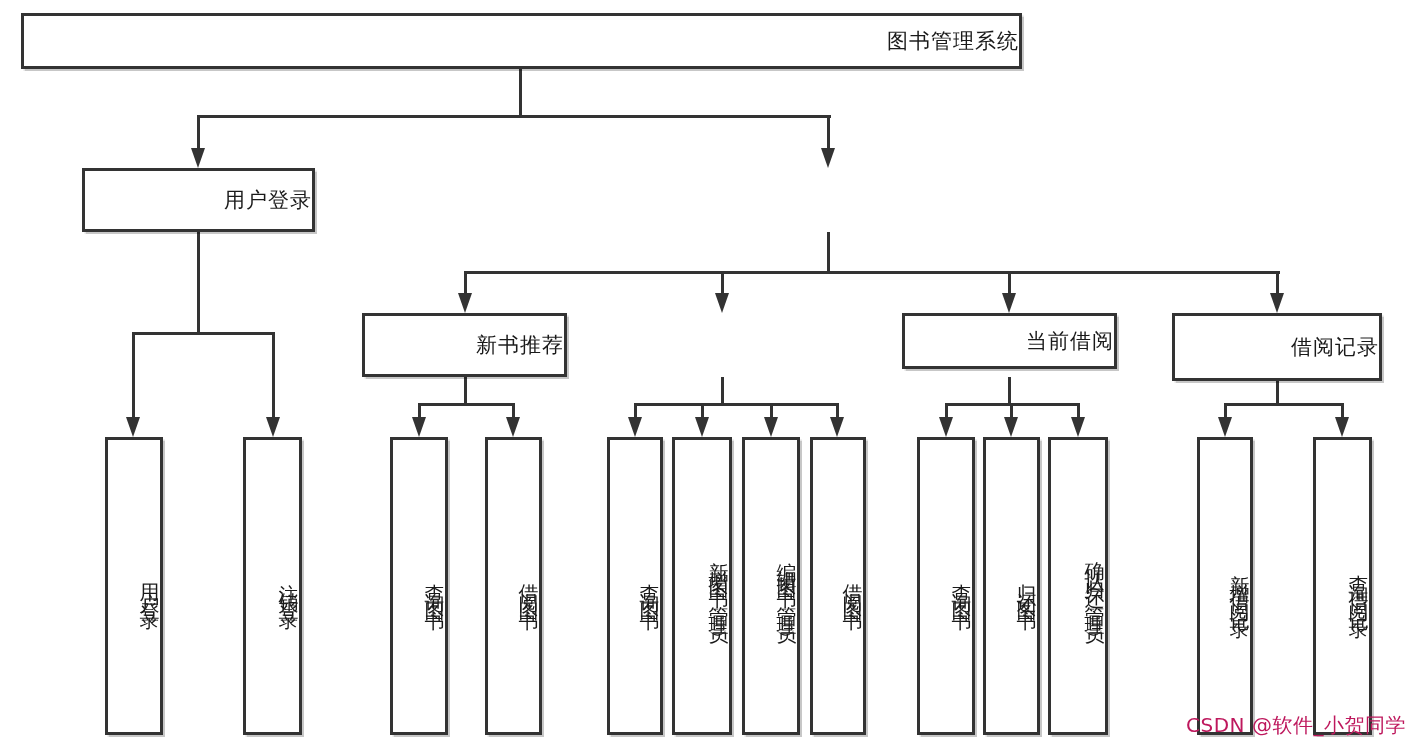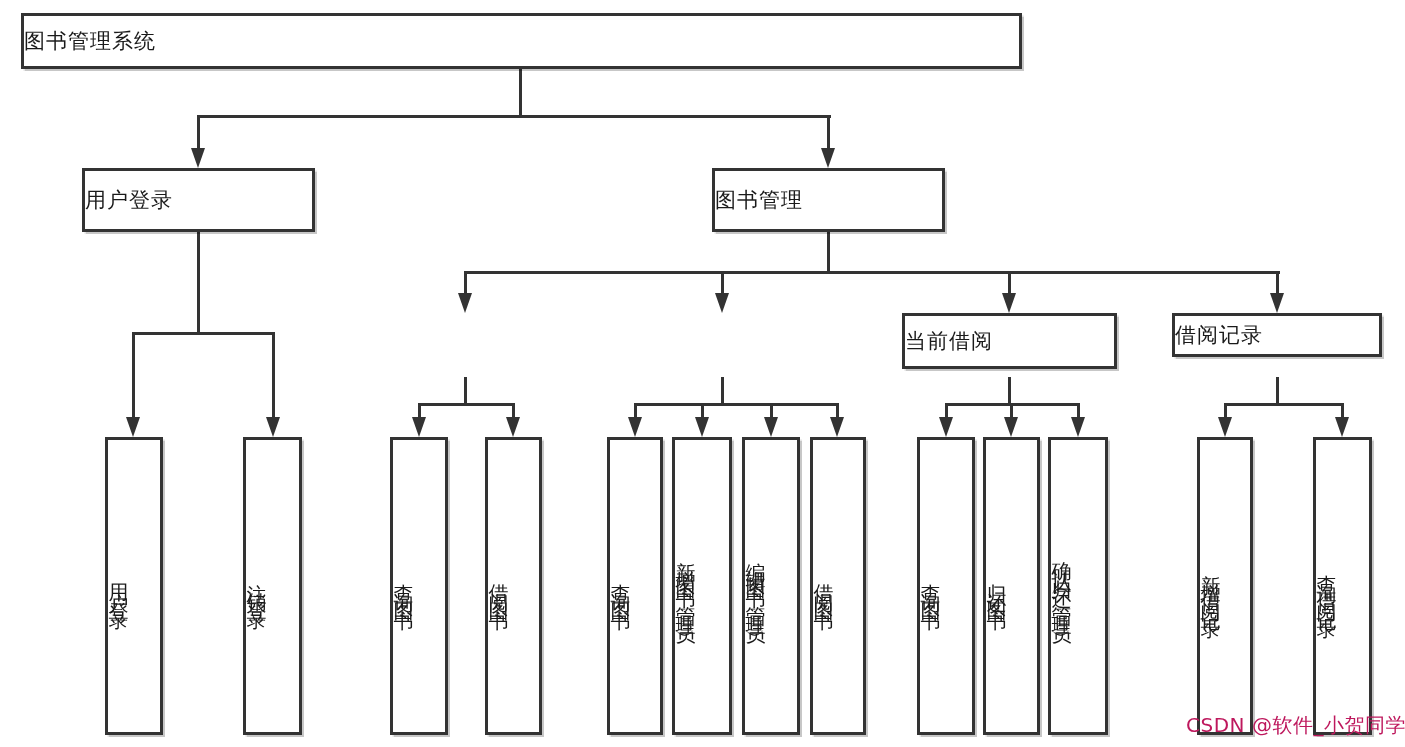--- a/index.html
+++ b/index.html
@@ -15,21 +15,21 @@
   }
 
   
   .node {
     position: absolute;
     background: #ffffff;
     border: 3px solid #333333;
     box-shadow: 1.5px 1.5px 1px rgba(0,0,0,0.22);
     display: flex;
     align-items: center;
-    justify-content: flex-start;
+    justify-content: flex-end;
     color: #1a1a1a;
     z-index: 2;
   }
   .node.hlabel { font-size: 21px; letter-spacing: 1px; }
 
   .node.vlabel span {
     writing-mode: vertical-rl;
     text-orientation: mixed;
     font-size: 20px;
     line-height: 1.05;
@@ -65,21 +65,21 @@
     z-index: 5;
   }
 
   
   #root-box        { left: 21px;   top: 13px;  width: 1001px; height: 56px; }
   #user-login-box  { left: 82px;   top: 168px; width: 233px;  height: 64px; }
   #book-mgmt-box   { left: 712px;  top: 168px; width: 233px;  height: 64px; }
   #new-book-box    { left: 362px;  top: 313px; width: 205px;  height: 64px; }
   #book-borrow-box { left: 620px;  top: 313px; width: 205px;  height: 64px; }
   #cur-borrow-box  { left: 902px;  top: 313px; width: 215px;  height: 56px; }
-  #borrow-rec-box  { left: 1172px; top: 313px; width: 210px;  height: 44px; }
+  #borrow-rec-box  { left: 1172px; top: 313px; width: 210px;  height: 68px; }
 
   .leaf { top: 437px; height: 298px; }
   #leaf-user-login  { left: 105px;  width: 58px; }
   #leaf-logout      { left: 243px;  width: 59px; }
   #leaf-nb-query    { left: 390px;  width: 58px; }
   #leaf-nb-borrow   { left: 485px;  width: 57px; }
   #leaf-bb-query    { left: 607px;  width: 56px; }
   #leaf-bb-add      { left: 672px;  width: 60px; }
   #leaf-bb-edit     { left: 742px;  width: 58px; }
   #leaf-bb-borrow   { left: 810px;  width: 56px; }
@@ -95,24 +95,24 @@
 <div class="canvas">
 
   <div class="node hlabel" id="root-box">
     <span>图书管理系统</span>
   </div>
 
   <div class="node hlabel" id="user-login-box">
     <span>用户登录</span>
   </div>
 
-  <div class="node hlabel" id="book-mgmt-box">
-    <span>图书管理</span>
-  </div>
-
+
+  <div class="node hlabel" id="new-book-box">
+    <span>新书推荐</span>
+  </div>
 
 
   <div class="node hlabel" id="cur-borrow-box">
     <span>当前借阅</span>
   </div>
 
   <div class="node hlabel" id="borrow-rec-box">
     <span>借阅记录</span>
   </div>
 

